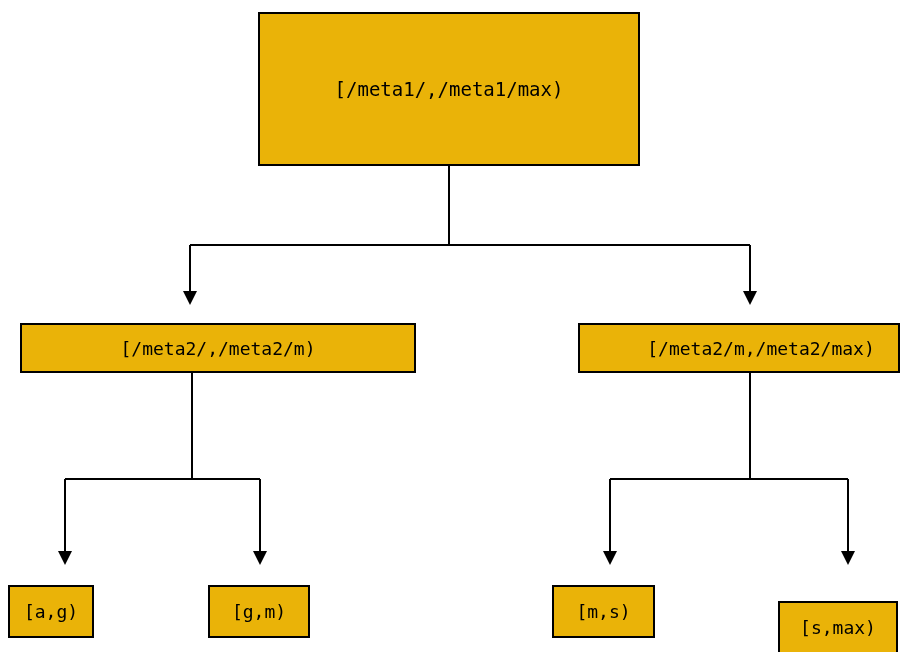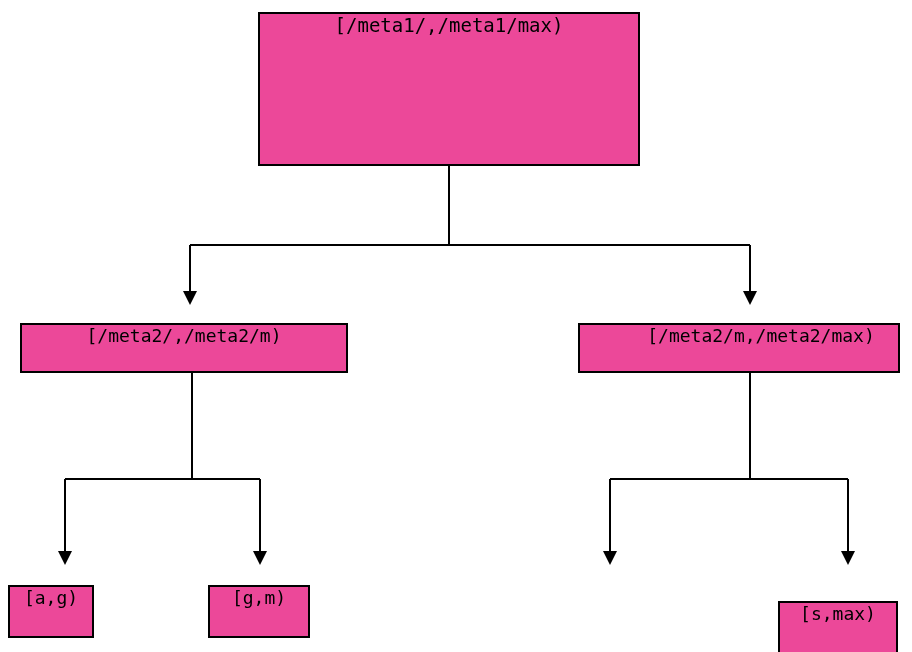--- a/index.html
+++ b/index.html
@@ -33,41 +33,42 @@
     shape-rendering: crispEdges;
   }
   .arrow-head {
     fill: #000000;
     stroke: none;
   }
   
   .node {
     position: absolute;
     box-sizing: border-box;
-    background: #ec4899;
+    background: #eab308;
     border: 2px solid #000000;
     display: flex;
+    align-items: center;
     justify-content: center;
     color: #000000;
     white-space: pre;
     letter-spacing: 0px;
   }
   .node-root {
     left: 258px;
     top: 12px;
     width: 382px;
     height: 154px;
     font-size: 19px;
   }
   .node-mid {
     top: 323px;
     height: 50px;
     font-size: 18px;
   }
-  .node-mid-left  { left: 20px;  width: 328px; }
+  .node-mid-left  { left: 20px;  width: 396px; }
   .node-mid-right { left: 578px; width: 322px; padding-left: 44px; }
   .node-leaf {
     top: 585px;
     height: 53px;
     font-size: 18px;
   }
   .node-leaf-1 { left: 8px;   width: 86px; }
   .node-leaf-2 { left: 208px; width: 102px; }
   .node-leaf-3 { left: 552px; width: 103px; }
   .node-leaf-4 { left: 778px; width: 120px; margin-top: 16px; }
@@ -114,17 +115,20 @@
   <div class="node node-mid node-mid-right">
     <span class="node-label">[/meta2/m,/meta2/max)</span>
   </div>
 
   <div class="node node-leaf node-leaf-1">
     <span class="node-label">[a,g)</span>
   </div>
   <div class="node node-leaf node-leaf-2">
     <span class="node-label">[g,m)</span>
   </div>
+  <div class="node node-leaf node-leaf-3">
+    <span class="node-label">[m,s)</span>
+  </div>
   <div class="node node-leaf node-leaf-4">
     <span class="node-label">[s,max)</span>
   </div>
 
 </div>
 
 </body></html>

